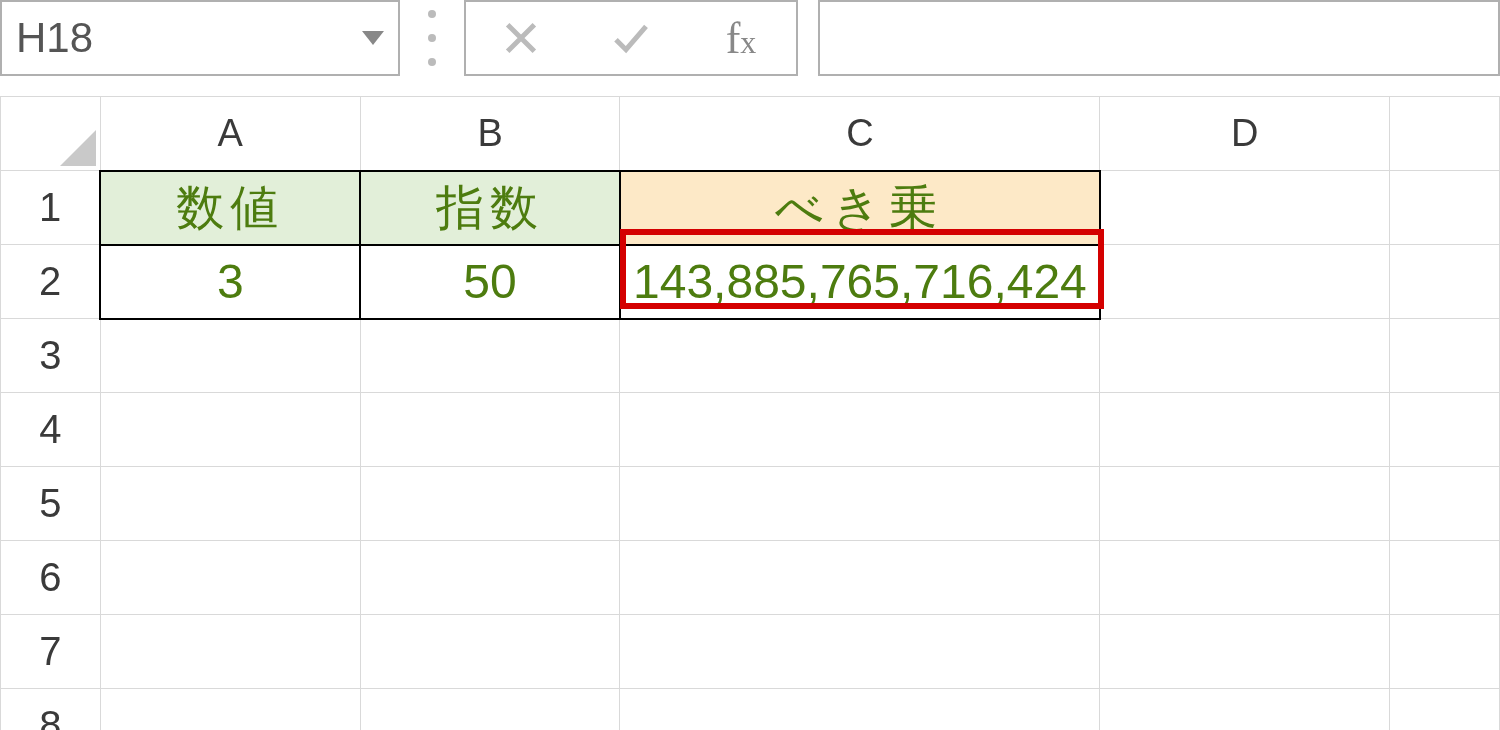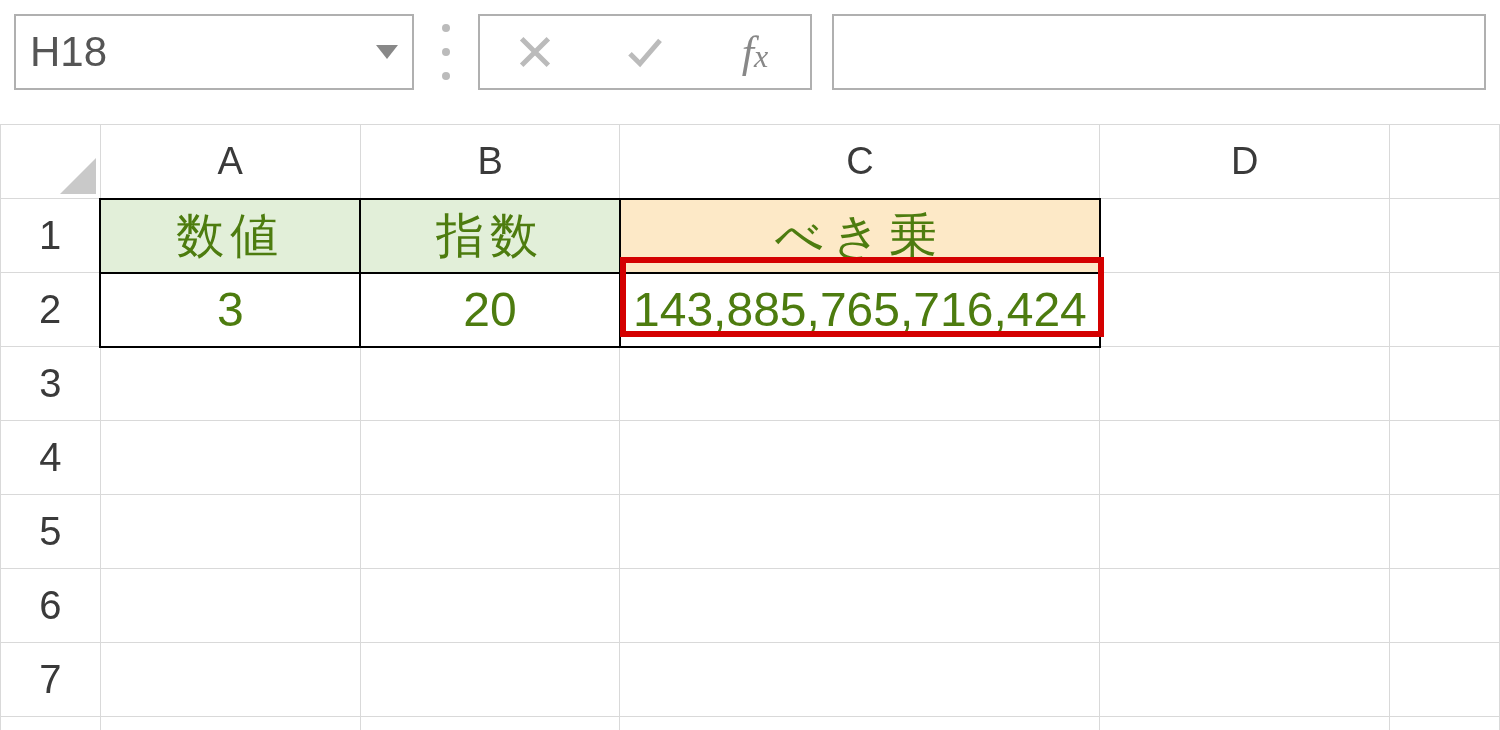--- a/index.html
+++ b/index.html
@@ -6,21 +6,21 @@
     body {
       font-family: "MS PGothic", "Meiryo", sans-serif;
       background: #fff;
       width: 1500px;
       height: 730px;
       overflow: hidden;
     }
     .formula-bar-area {
       display: flex;
       align-items: center;
-      padding: 14px;
+      padding: 0;
       gap: 20px;
     }
     .name-box {
       width: 400px;
       height: 76px;
       border: 2px solid #b0b0b0;
       display: flex;
       align-items: center;
       justify-content: space-between;
       padding: 0 14px;
@@ -56,21 +56,20 @@
       height: 100%;
       display: flex;
       align-items: center;
       justify-content: center;
       color: #bbb;
       font-size: 40px;
     }
     .fb-btn svg { width: 40px; height: 40px; }
     .fx-label {
       font-family: "Times New Roman", serif;
-      font-style: italic;
       font-size: 44px;
       color: #888;
     }
     .formula-input {
       flex: 1;
       height: 76px;
       border: 2px solid #b0b0b0;
       background: #fff;
     }
 
@@ -190,21 +189,21 @@
       <th class="row-head">1</th>
       <td class="hdr-green">数値</td>
       <td class="hdr-green">指数</td>
       <td class="hdr-yellow">べき乗</td>
       <td></td>
       <td></td>
     </tr>
     <tr>
       <th class="row-head">2</th>
       <td class="data-bordered">3</td>
-      <td class="data-bordered">20</td>
+      <td class="data-bordered">50</td>
       <td class="data-bordered">143,885,765,716,424</td>
       <td></td>
       <td></td>
     </tr>
     <tr>
       <th class="row-head">3</th>
       <td></td>
           <td></td>
           <td></td>
           <td></td>

